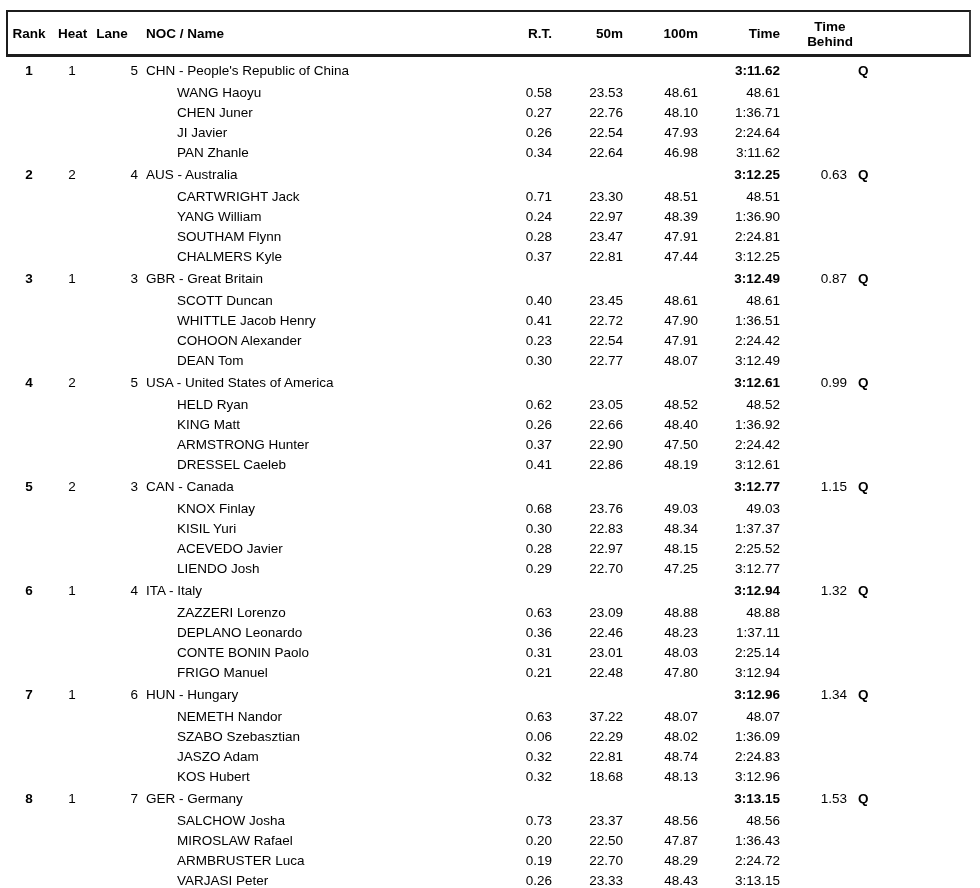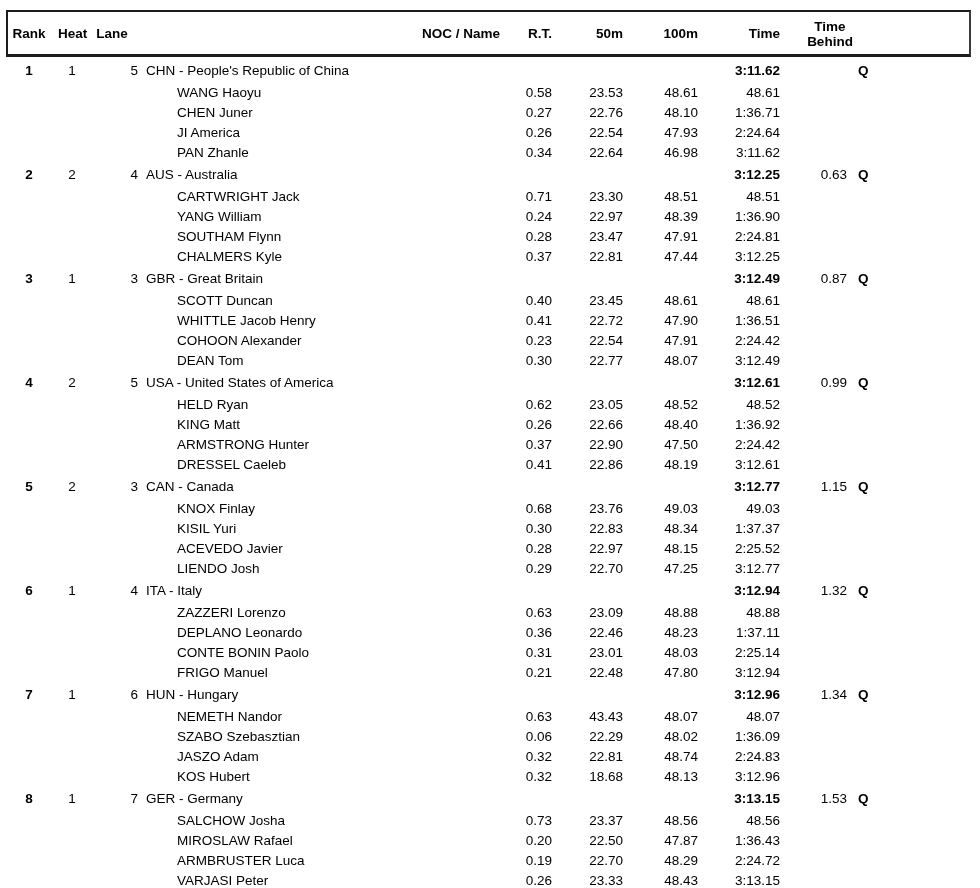--- a/index.html
+++ b/index.html
@@ -20,21 +20,21 @@
     position: absolute; left: 6px; top: 10px; width: 965px; height: 47px;
     border: 2px solid #1c1c1c; border-bottom-width: 3px;
     border-right-color: #3a3a3a;
   }
   .header-grid {
     position: absolute; left: 0; top: 10px; width: 980px; height: 47px;
     font-weight: 700;
   }
   .c-center { text-align: center; }
   .c-right  { text-align: right; }
-  .c-name   { padding-left: 8px; text-align: right; }
+  .c-name   { padding-left: 8px; text-align: left; }
   .behind-head { grid-column: 9 / 11; text-align: center; line-height: 15px; }
   
   .team-block { height: 104px; }
   .team-row { height: 24px; }
   .swimmer-row { height: 20px; }
   .rank-cell { text-align: center; font-weight: 700; }
   .heat-cell, .lane-cell { font-weight: 400; }
   .lane-cell { text-align: right; }
   .noc-cell { padding-left: 8px; font-weight: 400; }
   .time-cell-bold { text-align: right; font-weight: 700; }
@@ -106,21 +106,21 @@
     <div class="c-right">1:36.71</div>
     <div></div>
     <div></div>
     <div></div>
   </div>
 
   <div class="grid swimmer-row">
     <div></div>
     <div></div>
     <div></div>
-    <div class="swimmer-name-cell">JI America</div>
+    <div class="swimmer-name-cell">JI Javier</div>
     <div class="c-right">0.26</div>
     <div class="c-right">22.54</div>
     <div class="c-right">47.93</div>
     <div class="c-right">2:24.64</div>
     <div></div>
     <div></div>
     <div></div>
   </div>
 
   <div class="grid swimmer-row">
@@ -518,21 +518,21 @@
       <div class="q-cell">Q</div>
       <div></div>
     </div>
     <div>
   <div class="grid swimmer-row">
     <div></div>
     <div></div>
     <div></div>
     <div class="swimmer-name-cell">NEMETH Nandor</div>
     <div class="c-right">0.63</div>
-    <div class="c-right">43.43</div>
+    <div class="c-right">37.22</div>
     <div class="c-right">48.07</div>
     <div class="c-right">48.07</div>
     <div></div>
     <div></div>
     <div></div>
   </div>
 
   <div class="grid swimmer-row">
     <div></div>
     <div></div>

